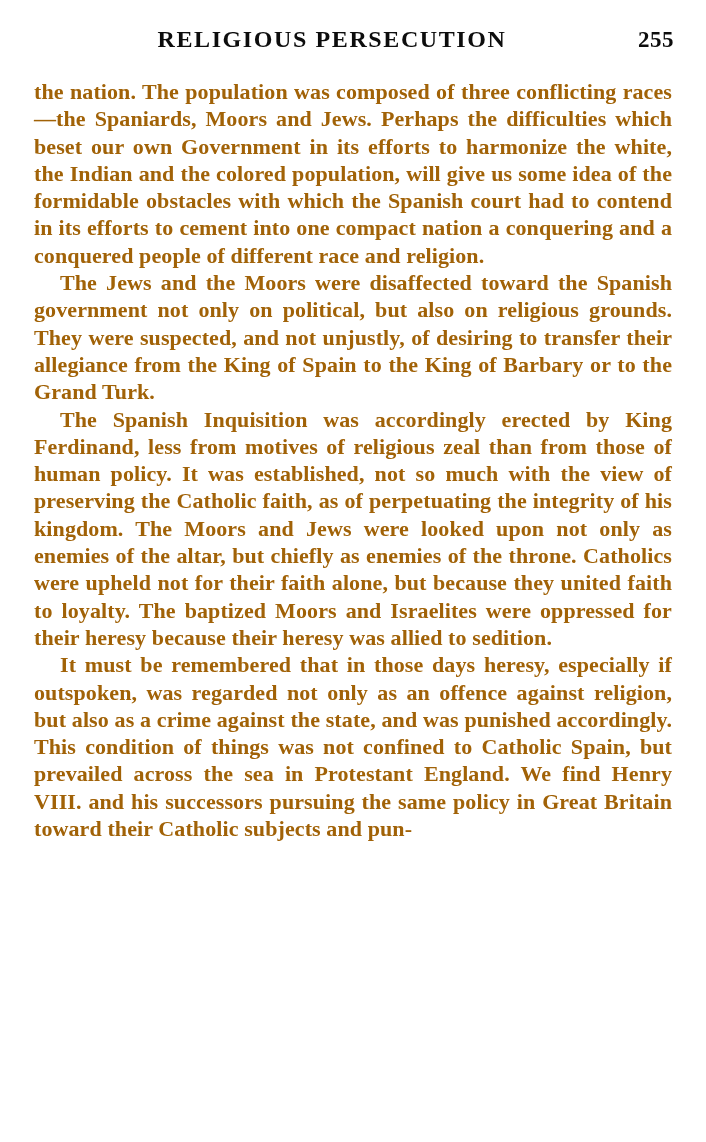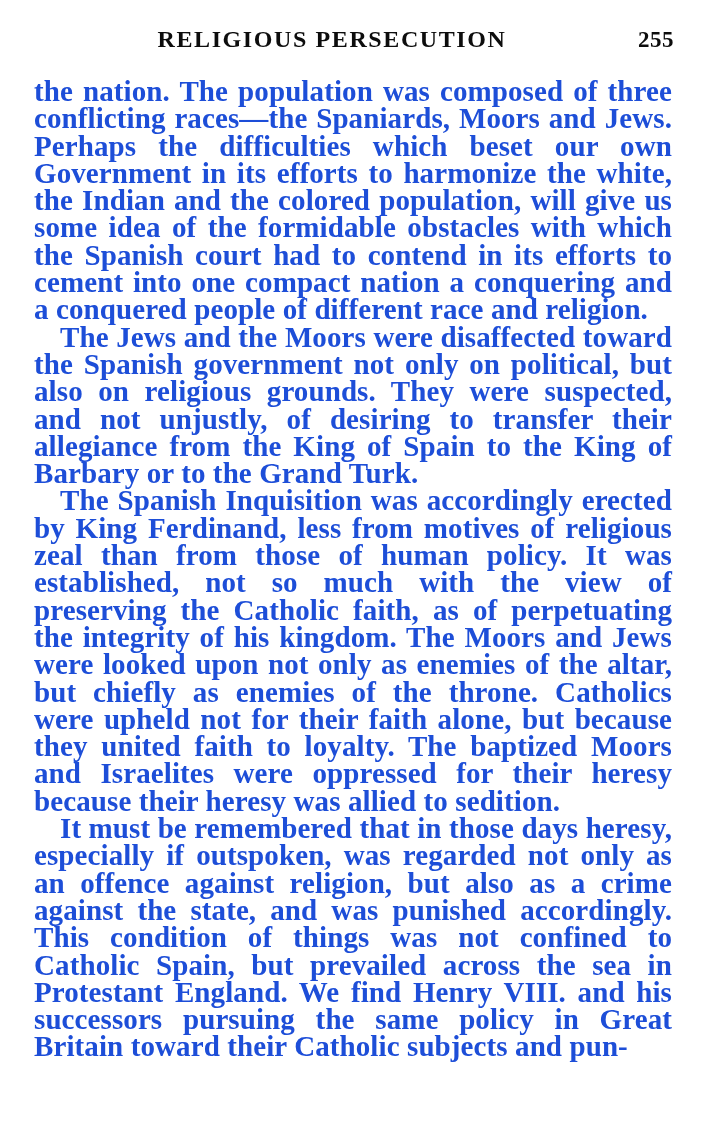--- a/index.html
+++ b/index.html
@@ -54,25 +54,25 @@
     margin-left: 31px;
   }
   .body-text {
     position: absolute;
     left: 34px;
     top: 78px;
     width: 638px;
   }
   .para {
     margin: 0 0 0 0;
-    font-size: 29px;
+    font-size: 22px;
     line-height: 27.3px;
     text-align: justify;
     text-justify: inter-word;
-    color: #1d4ed8;
+    color: #a16207;
     font-weight: 600;
     letter-spacing: 0.1px;
   }
   .para.indent {
     text-indent: 26px;
   }
   .para.first {
     text-indent: 0;
   }
 </style>

